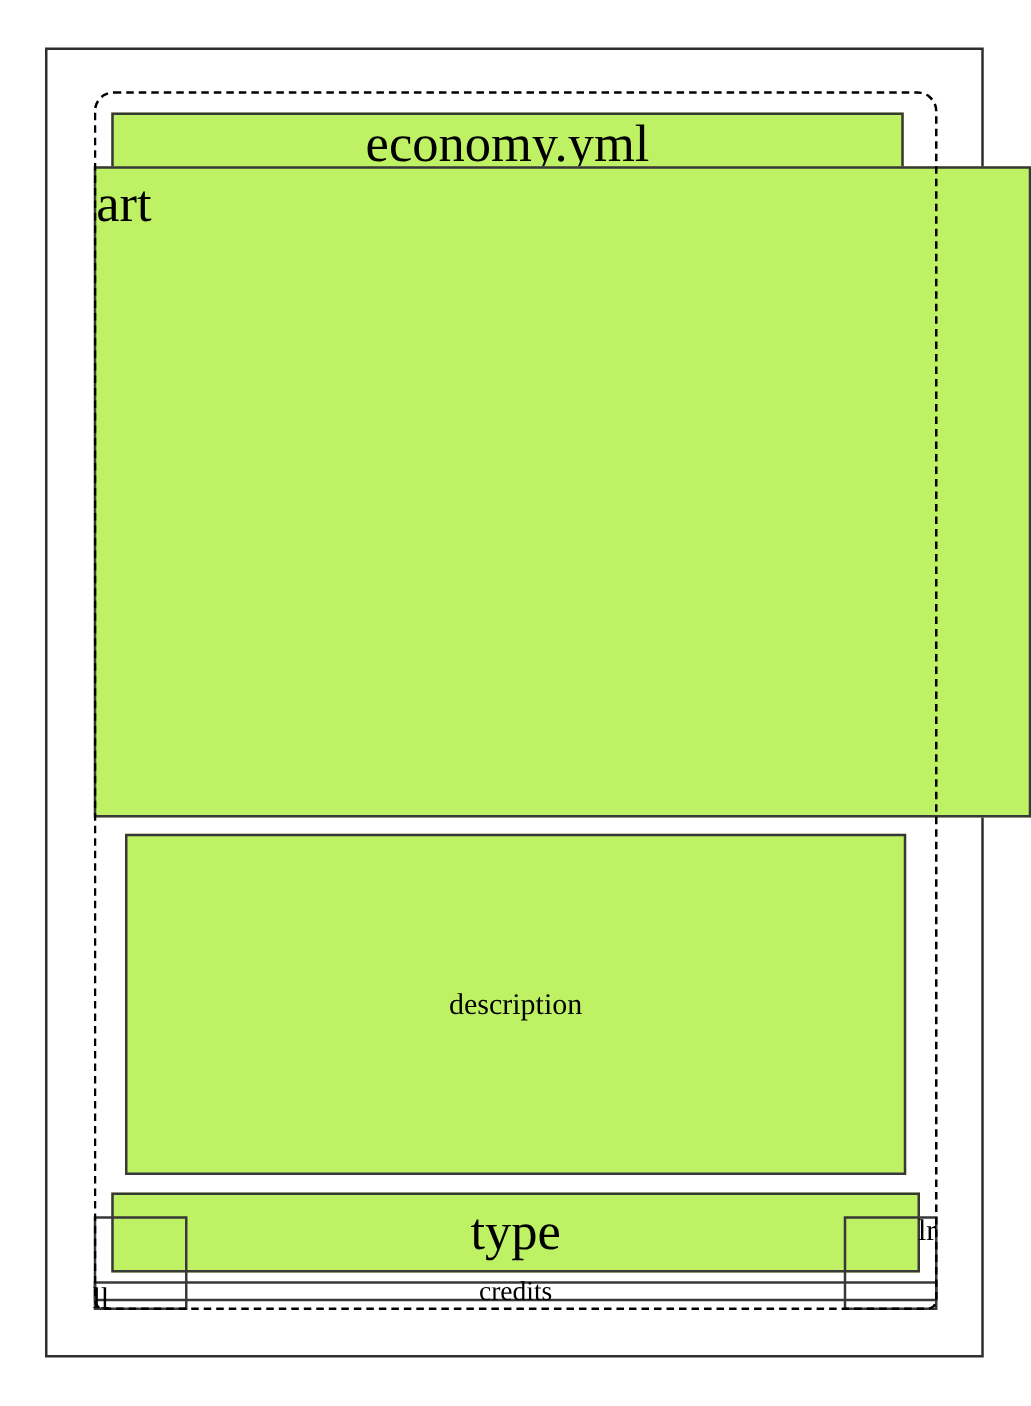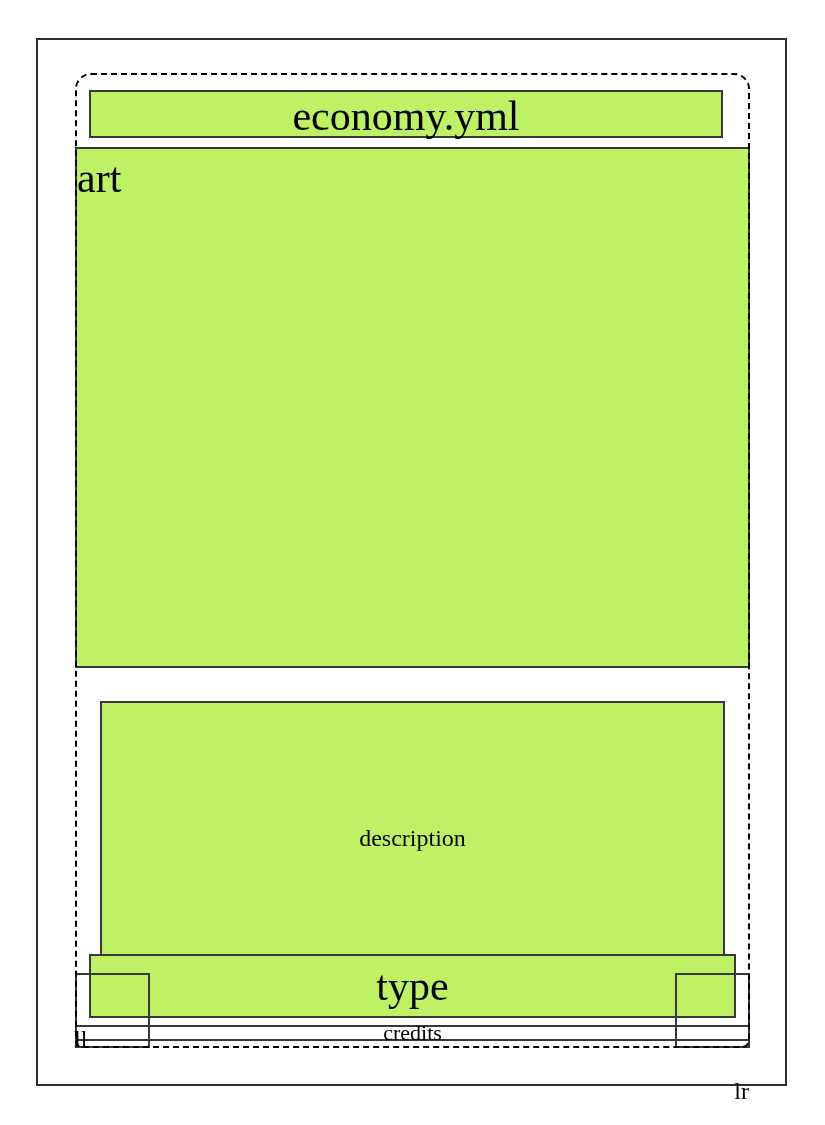--- a/index.html
+++ b/index.html
@@ -28,23 +28,23 @@
   .region {
     border: 2px solid #383838;
     background: #bef264;
     z-index: 2;
     display: flex;
     align-items: center;
     justify-content: center;
   }
 
   .title-box   { left: 89px;  top: 90px;  width: 634px; height: 48px; }
-  .art-box     { left: 75px;  top: 147px; width: 675px; height: 521px;
+  .art-box     { left: 75px;  top: 133px; width: 750px; height: 521px;
                  display: block; }
-  .desc-box    { left: 100px; top: 701px; width: 625px; height: 273px; }
+  .desc-box    { left: 100px; top: 667px; width: 625px; height: 273px; }
   .type-box    { left: 89px;  top: 954px; width: 647px; height: 64px; }
   .ll-box      { left: 75px;  top: 973px; width: 75px;  height: 75px;
                  background: transparent; z-index: 3; }
   .lr-box      { left: 675px; top: 973px; width: 75px;  height: 75px;
                  background: transparent; z-index: 3; }
   .credits-bar { left: 75px;  top: 1025px; width: 675px; height: 16px;
                  background: transparent; }
 
   
   .big-label   { font-size: 42px; line-height: 1; white-space: nowrap; }
@@ -57,21 +57,21 @@
     position: absolute;
     left: 0px; top: 8px;
     font-size: 42px; line-height: 1;
   }
 
   .corner-label {
     z-index: 5;
     font-size: 24px; line-height: 1;
   }
   .ll-label { left: 74px; top: 1027px; text-align: center; }
-  .lr-label { right: 76px; top: 1079px; }
+  .lr-label { right: 76px; top: 973px; }
 
   
   .cluster-outline {
     left: 75px; top: 73px; width: 675px; height: 975px;
     border: 2px dashed #000000;
     border-radius: 16px 16px 8px 8px;
     background: transparent;
     z-index: 4;
     pointer-events: none;
   }

